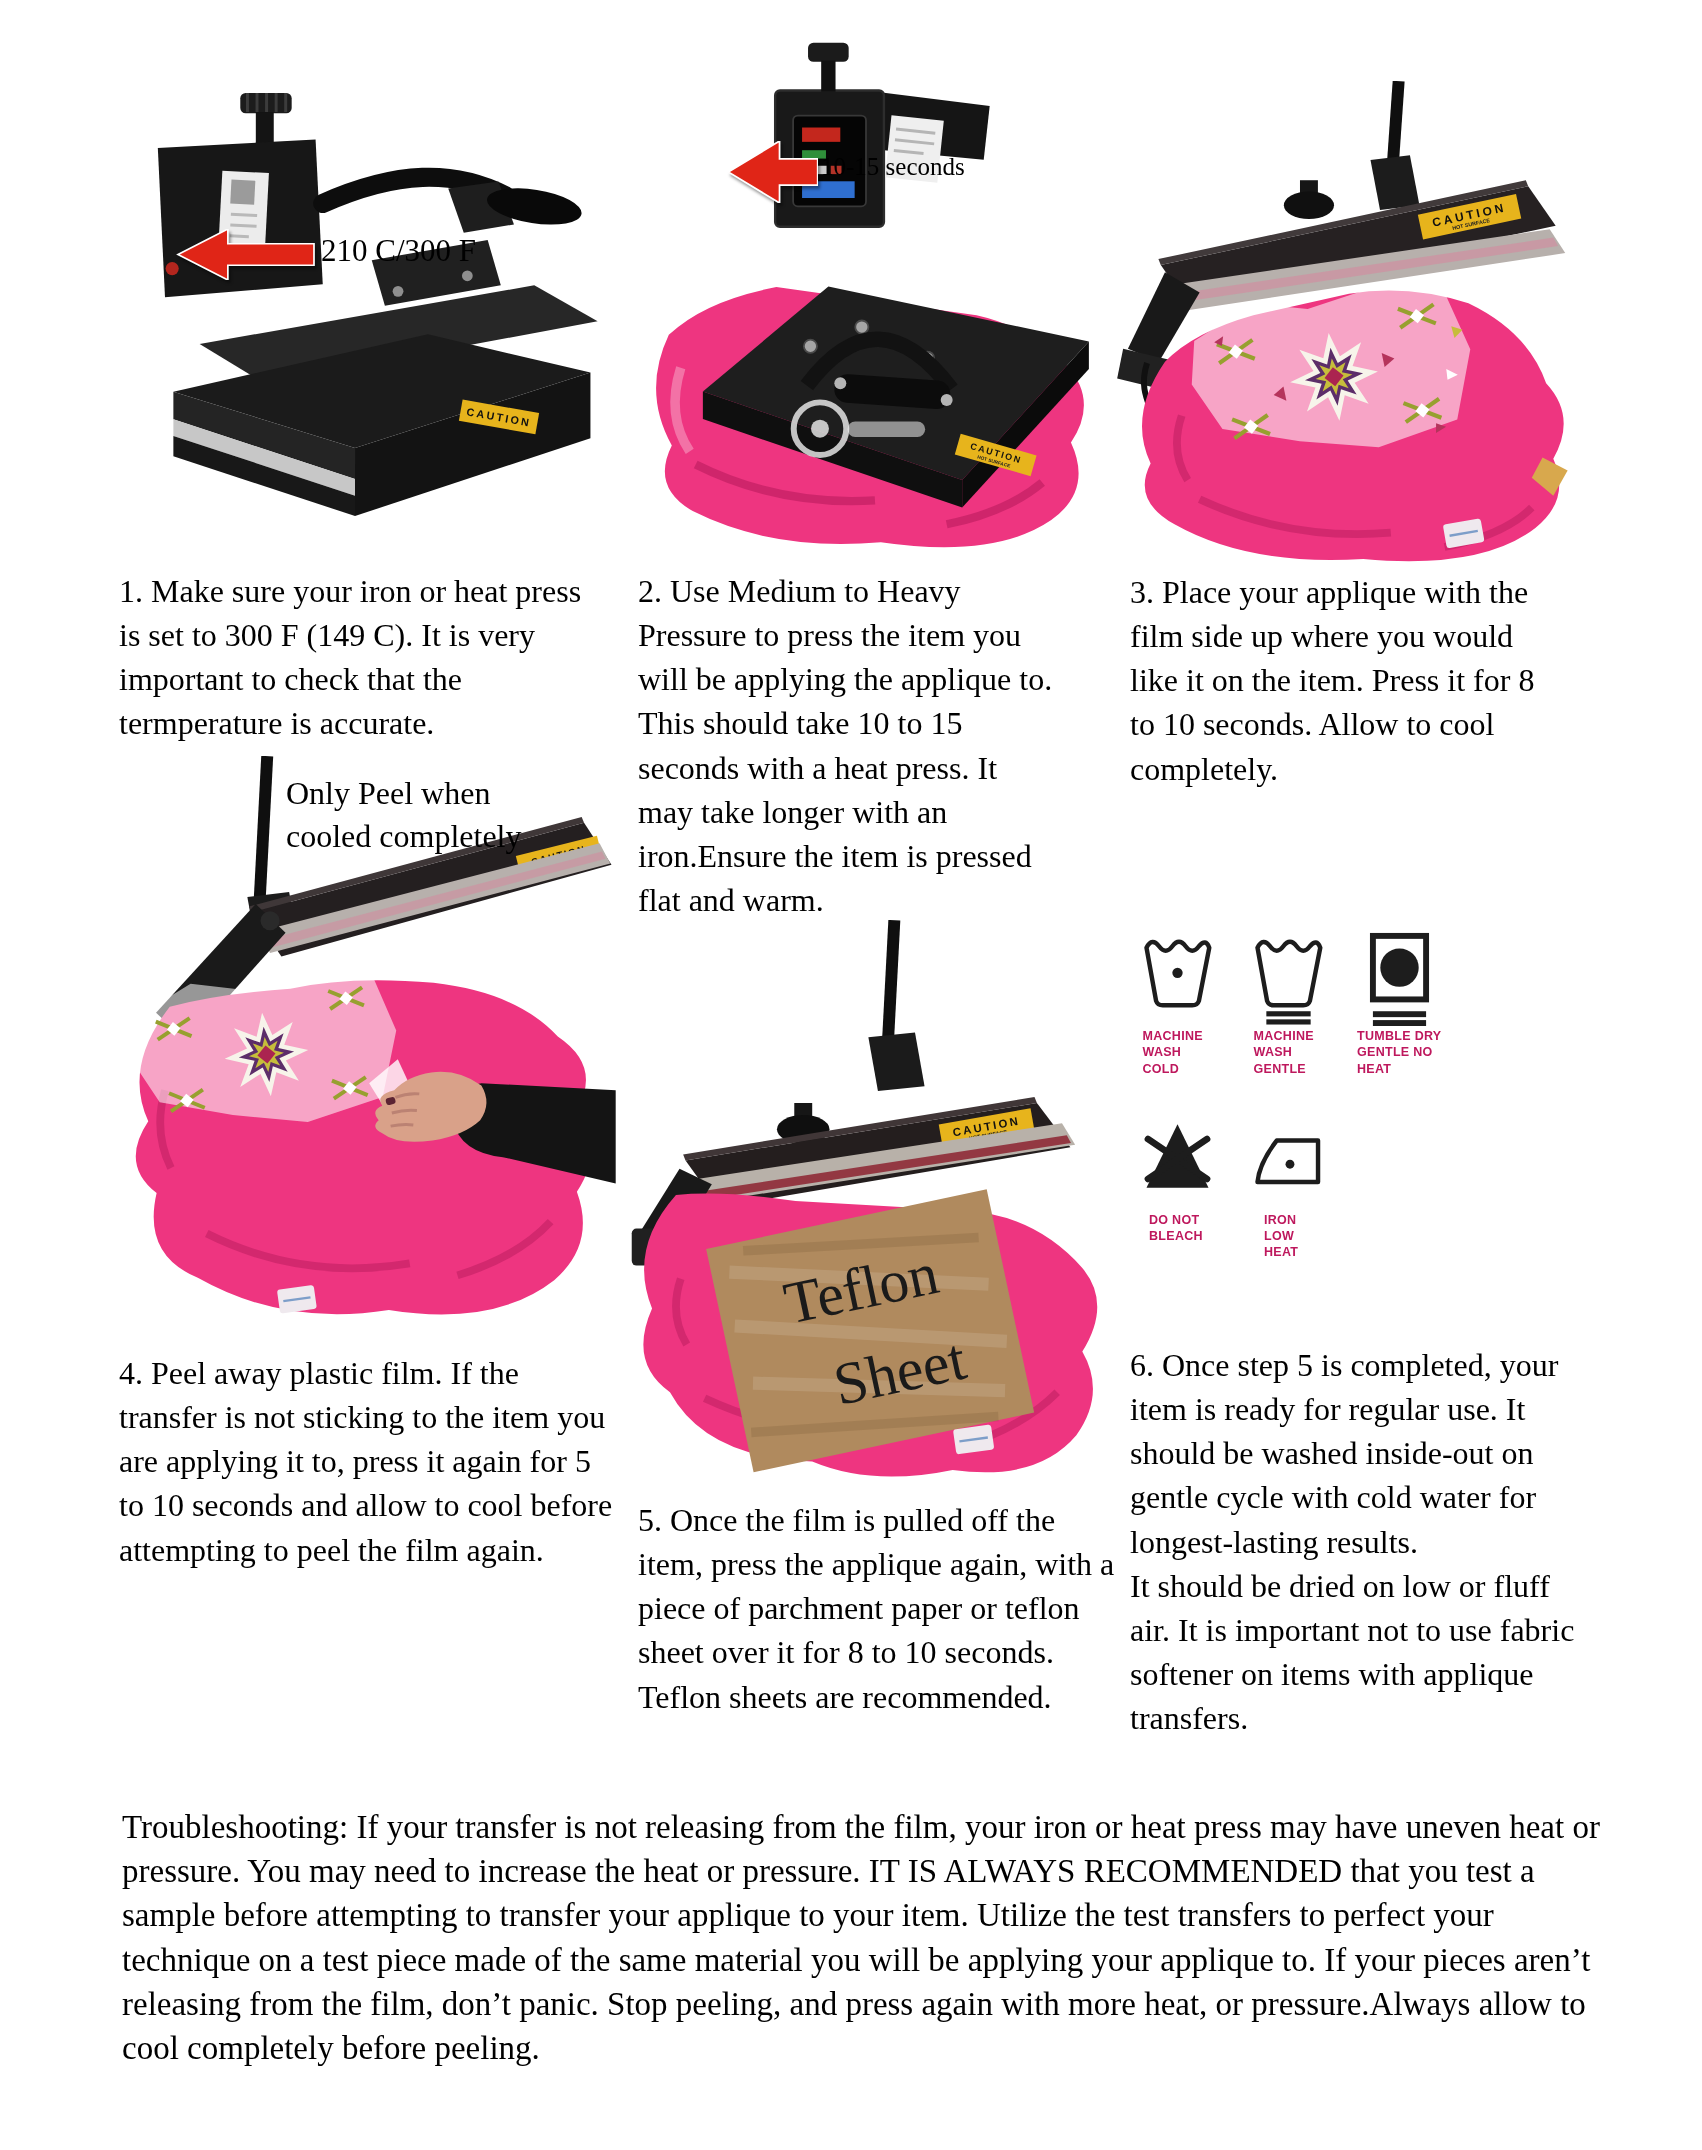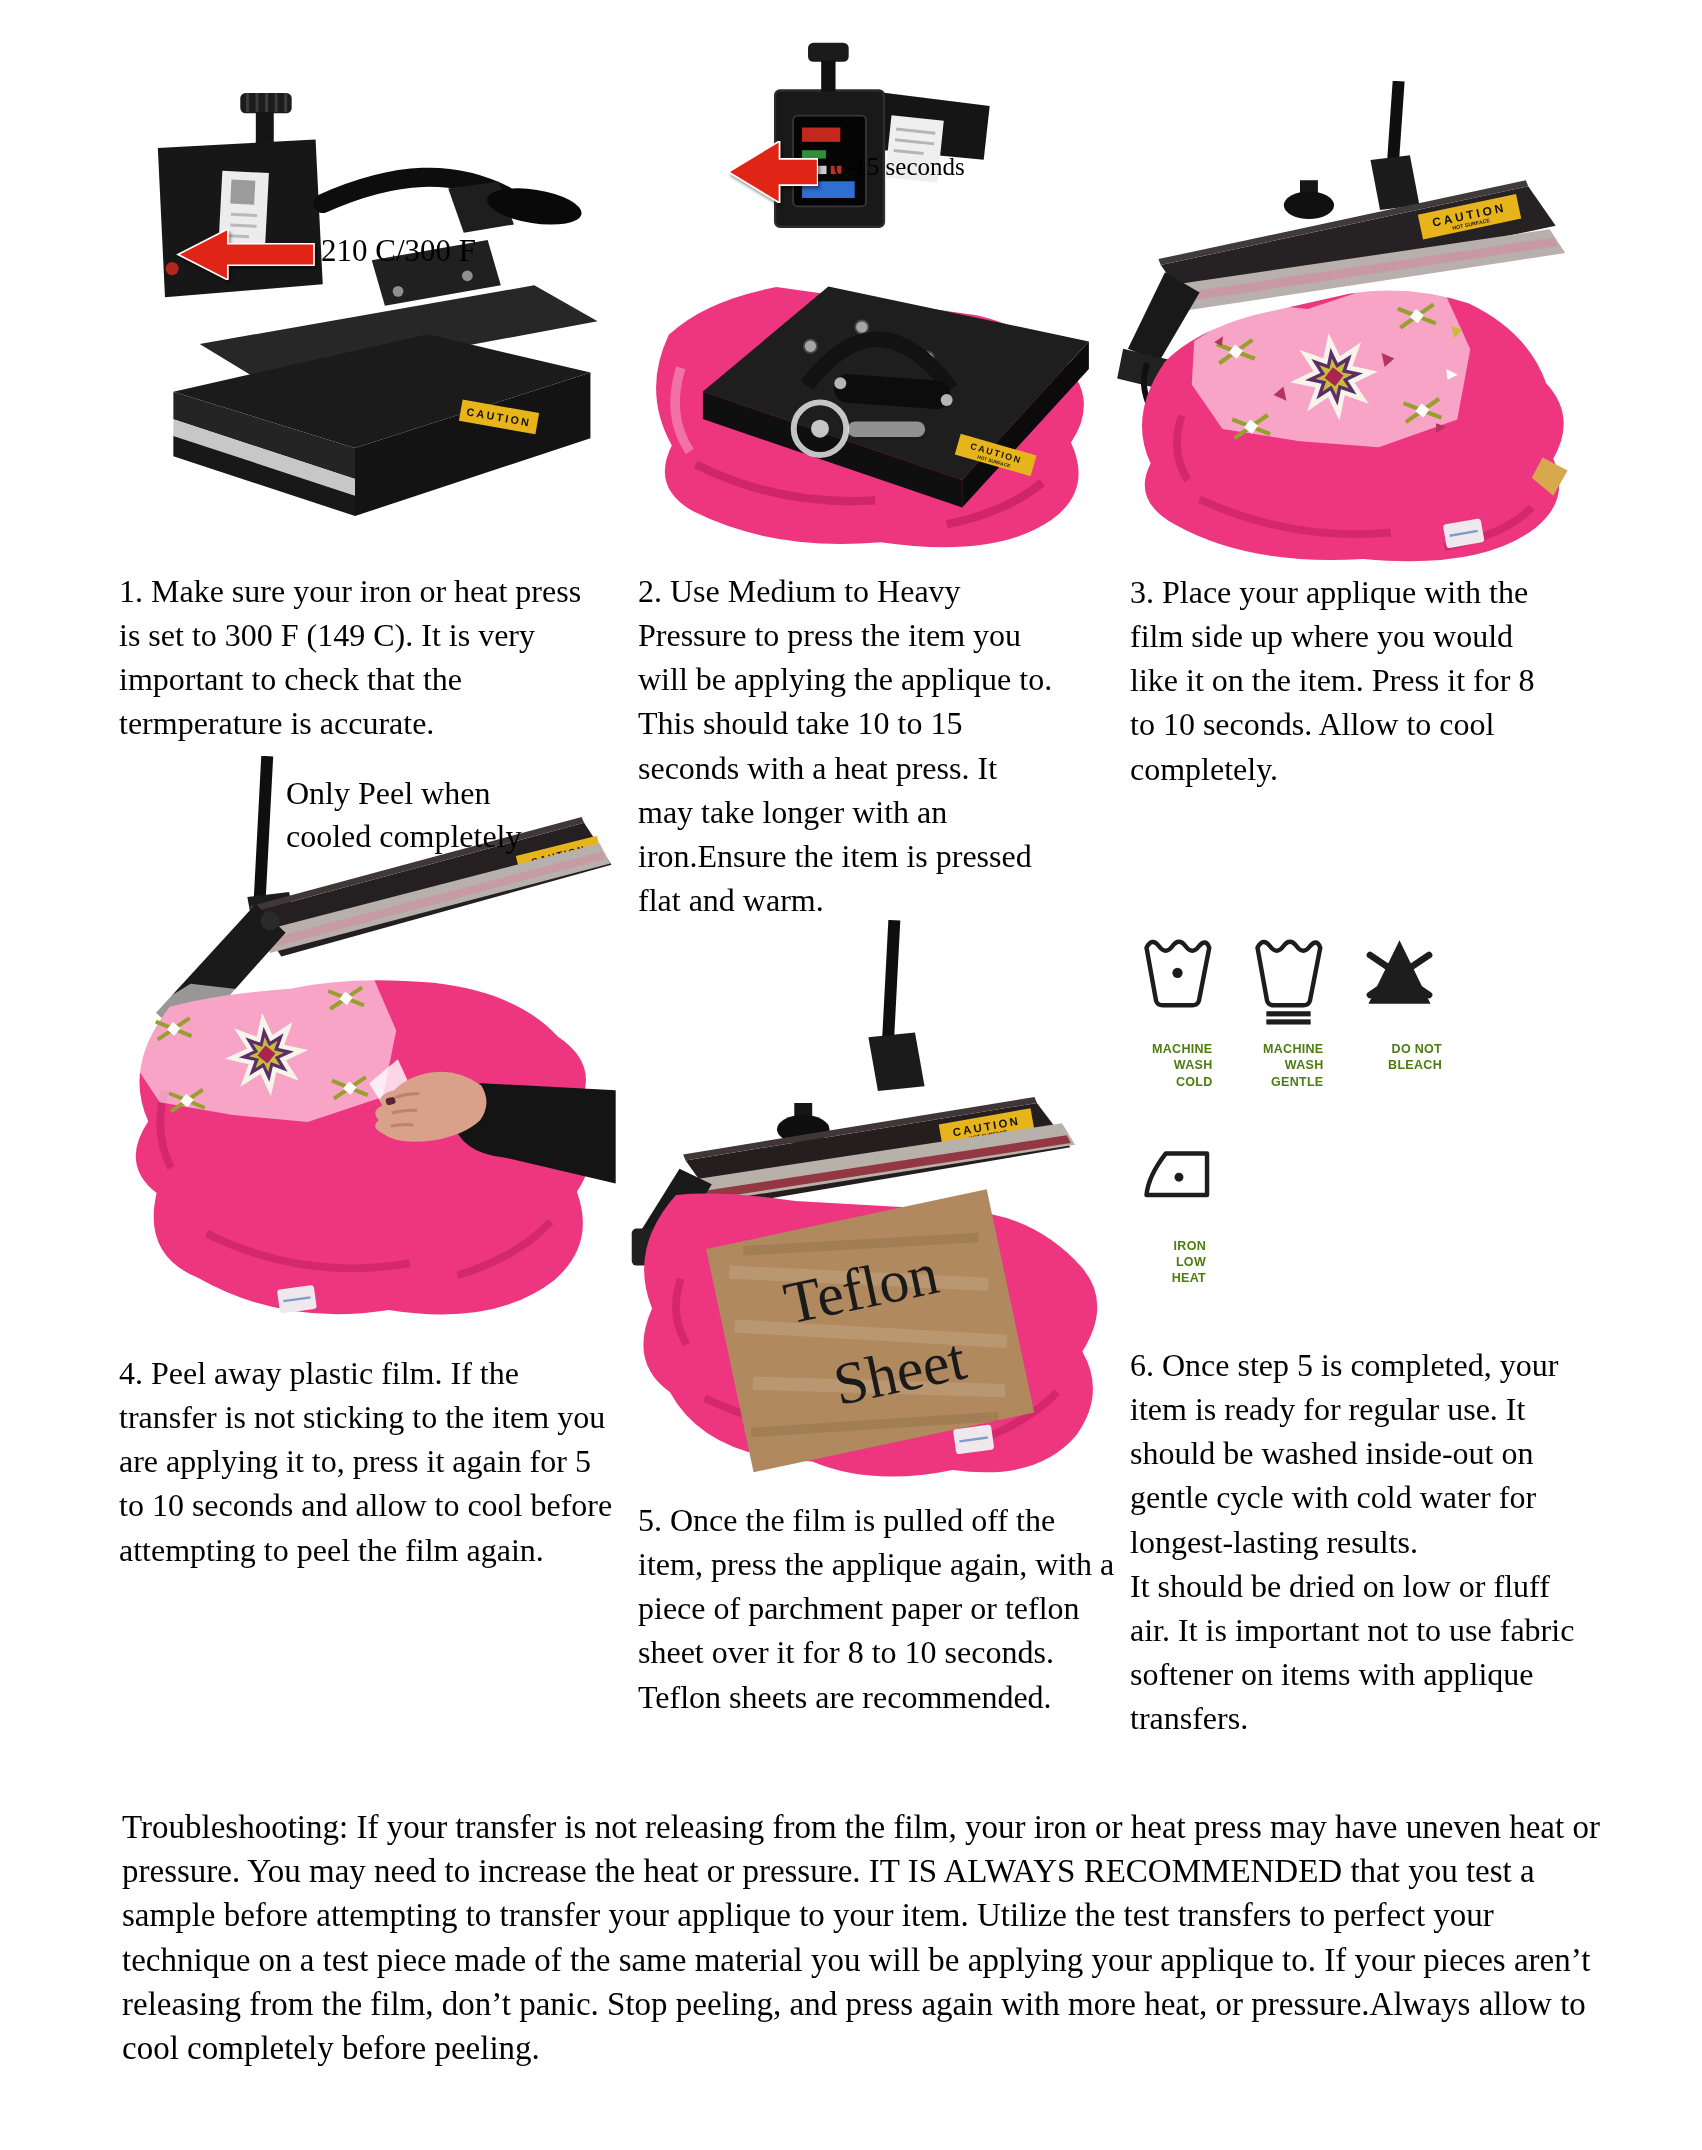--- a/index.html
+++ b/index.html
@@ -16,22 +16,22 @@
   .cap-press810{left:765px;top:967px;width:287px;font-size:39px;line-height:1.28;text-align:center;}
   .arrow{position:absolute;z-index:4;filter:drop-shadow(2.4px 3px 1.8px rgba(0,0,0,0.40));}
   .arrow svg{display:block;width:100%;height:100%;}
   .sticker-text{font-family:"Liberation Sans",sans-serif;font-weight:bold;fill:#111;text-anchor:middle;}
   .sticker-sub{font-family:"Liberation Sans",sans-serif;font-weight:bold;fill:#222;text-anchor:middle;}
   .teflon-text{font-family:"Liberation Serif",serif;font-size:100px;fill:#1a1a1a;text-anchor:middle;}
   .care-grid{position:absolute;left:1122px;top:930px;width:333px;z-index:2;
              display:grid;grid-template-columns:repeat(3,111px);row-gap:37px;}
   .care-cell{display:flex;flex-direction:column;align-items:center;}
   .care-icon{width:75px;height:96px;}
-  .care-label{margin-top:15px;font-family:"Liberation Sans",sans-serif;font-weight:700;
-              font-size:12.5px;line-height:1.3;letter-spacing:0.3px;text-align:right;color:#4d7c0f;max-width:70px;}
+  .care-label{margin-top:2px;font-family:"Liberation Sans",sans-serif;font-weight:700;
+              font-size:12.5px;line-height:1.3;letter-spacing:0.3px;text-align:left;color:#be185d;max-width:70px;}
   .care-cell:nth-child(3) .care-label{max-width:85px;}
   .care-cell:nth-child(4) .care-label{max-width:57px;}
   .care-cell:nth-child(5) .care-label{max-width:49px;}
   .care-cell:nth-child(6) .care-label{max-width:81px;}
 </style>
 </head>
 <body>
 
 <div class="page">
 
@@ -287,20 +287,29 @@
     <div class="care-cell">
       <svg class="care-icon" viewBox="0 0 100 130">
         <path d="M8,24 C13,14 19,14 25,22 C31,30 37,30 43,22 C49,14 55,14 61,22 C67,30 73,30 79,22 C85,15 90,15 93,24 L79,96 Q77,102 70,102 L30,102 Q23,102 21,96 Z" fill="none" stroke="#1d1d1d" stroke-width="6" stroke-linejoin="round"></path>
         <rect x="20" y="110" width="60" height="7" fill="#1d1d1d"></rect>
         <rect x="20" y="121" width="60" height="7" fill="#1d1d1d"></rect>
       </svg>
       <div class="care-label">MACHINE WASH GENTLE</div>
     </div>
     <div class="care-cell">
       <svg class="care-icon" viewBox="0 0 100 130">
+        <rect x="14" y="8" width="72" height="86" fill="none" stroke="#1d1d1d" stroke-width="8"></rect>
+        <circle cx="50" cy="51" r="26" fill="#1d1d1d"></circle>
+        <rect x="14" y="110" width="72" height="8" fill="#1d1d1d"></rect>
+        <rect x="14" y="122" width="72" height="8" fill="#1d1d1d"></rect>
+      </svg>
+      <div class="care-label">TUMBLE DRY GENTLE NO HEAT</div>
+    </div>
+    <div class="care-cell">
+      <svg class="care-icon" viewBox="0 0 100 130">
         <polygon points="50,14 8,100 92,100" fill="#1d1d1d"></polygon>
         <line x1="10" y1="34" x2="90" y2="88" stroke="#1d1d1d" stroke-width="9" stroke-linecap="round"></line>
         <line x1="90" y1="34" x2="10" y2="88" stroke="#1d1d1d" stroke-width="9" stroke-linecap="round"></line>
       </svg>
       <div class="care-label">DO NOT BLEACH</div>
     </div>
     <div class="care-cell">
       <svg class="care-icon" viewBox="0 0 100 130">
         <path d="M34,36 H90 V92 H8 C10,72 20,54 34,36 Z" fill="none" stroke="#1d1d1d" stroke-width="6" stroke-linejoin="round"></path>
         <circle cx="52" cy="68" r="6" fill="#1d1d1d"></circle>

